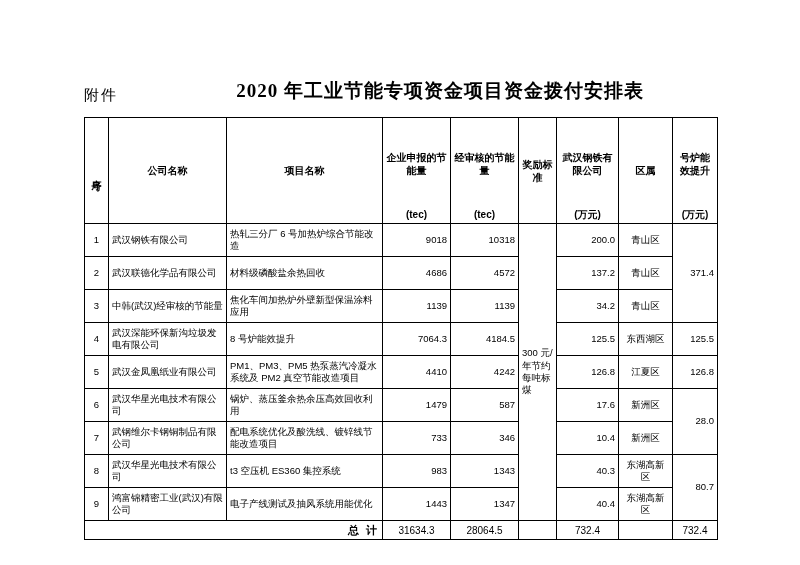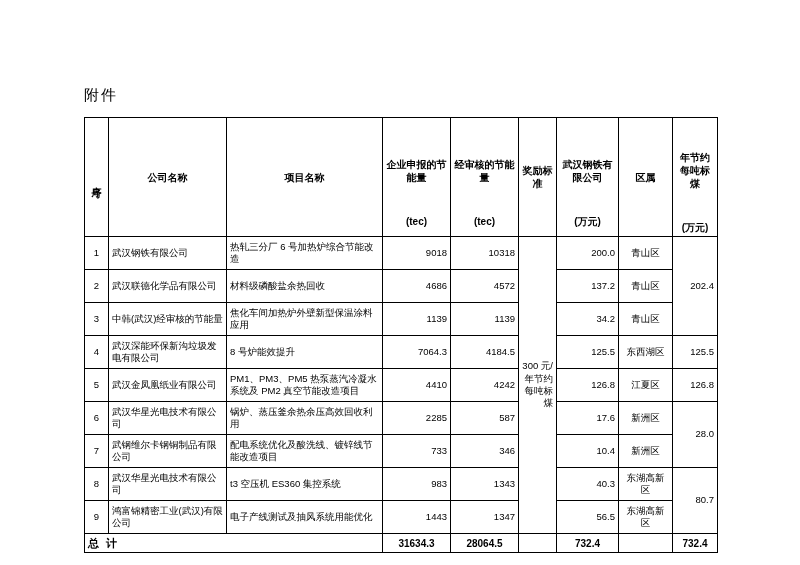--- a/index.html
+++ b/index.html
@@ -87,44 +87,45 @@
   .col-plan  { width: 45px; }
   .vert {
     writing-mode: vertical-rl;
     text-orientation: upright;
     letter-spacing: 1px;
     line-height: 1.1;
     margin: 0 auto;
     display: inline-block;
   }
   .std-cell {
-    text-align: right;
+    text-align: left;
     font-size: 9.5px;
     line-height: 1.45;
   }
   .total-label {
-    text-align: left;
+    text-align: right;
     font-weight: bold;
     font-size: 11px;
     letter-spacing: 2px;
   }
   .total-val {
     text-align: center;
-    font-weight: bold;
+    font-weight: normal;
     font-size: 10px;
   }
   .row-tall td { height: 28px; }
 </style>
 </head>
 <body>
 
 <div class="page">
 
   <div class="title-row">
     <div class="attachment-label">附件</div>
+    <div class="doc-title">2020 年工业节能专项资金项目资金拨付安排表</div>
   </div>
 
   <table class="main">
     <colgroup>
       <col class="col-seq">
         <col class="col-comp">
         <col class="col-proj">
       <col class="col-apply">
         <col class="col-audit">
         <col class="col-std">
@@ -147,36 +148,36 @@
           <span class="sub">经审核的节能量</span>
           <span class="sub">(tec)</span>
         </th>
         <th class="hd">奖励标准</th>
         <th class="hd">
           <span class="sub">武汉钢铁有限公司</span>
           <span class="sub">(万元)</span>
         </th>
         <th class="hd">区属</th>
         <th class="hd">
-          <span class="sub">年节约每吨标煤</span>
+          <span class="sub">号炉能效提升</span>
           <span class="sub">(万元)</span>
         </th>
       </tr>
     </thead>
     <tbody id="tbody">
         <tr class="row-tall">
           <td class="c">1</td>
           <td class="l">武汉钢铁有限公司</td>
           <td class="l">热轧三分厂 6 号加热炉综合节能改造</td>
           <td class="num">9018</td>
           <td class="num">10318</td>
           <td class="std-cell" rowspan="9">300 元/年节约每吨标煤</td>
           <td class="num">200.0</td>
           <td class="c">青山区</td>
-          <td class="num" rowspan="3">202.4</td>
+          <td class="num" rowspan="3">371.4</td>
         </tr>
         <tr class="row-tall">
           <td class="c">2</td>
           <td class="l">武汉联德化学品有限公司</td>
           <td class="l">材料级磷酸盐余热回收</td>
           <td class="num">4686</td>
           <td class="num">4572</td>
           <td class="num">137.2</td>
           <td class="c">青山区</td>
         </tr>
@@ -206,21 +207,21 @@
           <td class="num">4410</td>
           <td class="num">4242</td>
           <td class="num">126.8</td>
           <td class="c">江夏区</td>
           <td class="num" rowspan="1">126.8</td>
         </tr>
         <tr class="row-tall">
           <td class="c">6</td>
           <td class="l">武汉华星光电技术有限公司</td>
           <td class="l">锅炉、蒸压釜余热余压高效回收利用</td>
-          <td class="num">2285</td>
+          <td class="num">1479</td>
           <td class="num">587</td>
           <td class="num">17.6</td>
           <td class="c">新洲区</td>
           <td class="num" rowspan="2">28.0</td>
         </tr>
         <tr class="row-tall">
           <td class="c">7</td>
           <td class="l">武钢维尔卡钢铜制品有限公司</td>
           <td class="l">配电系统优化及酸洗线、镀锌线节能改造项目</td>
           <td class="num">733</td>
@@ -237,21 +238,21 @@
           <td class="num">40.3</td>
           <td class="c">东湖高新区</td>
           <td class="num" rowspan="2">80.7</td>
         </tr>
         <tr class="row-tall">
           <td class="c">9</td>
           <td class="l">鸿富锦精密工业(武汉)有限公司</td>
           <td class="l">电子产线测试及抽风系统用能优化</td>
           <td class="num">1443</td>
           <td class="num">1347</td>
-          <td class="num">56.5</td>
+          <td class="num">40.4</td>
           <td class="c">东湖高新区</td>
         </tr>
         <tr>
           <td class="total-label" colspan="3">总 计</td>
           <td class="total-val">31634.3</td>
           <td class="total-val">28064.5</td>
           <td class="total-val"></td>
           <td class="total-val">732.4</td>
           <td class="total-val"></td>
           <td class="total-val">732.4</td>

